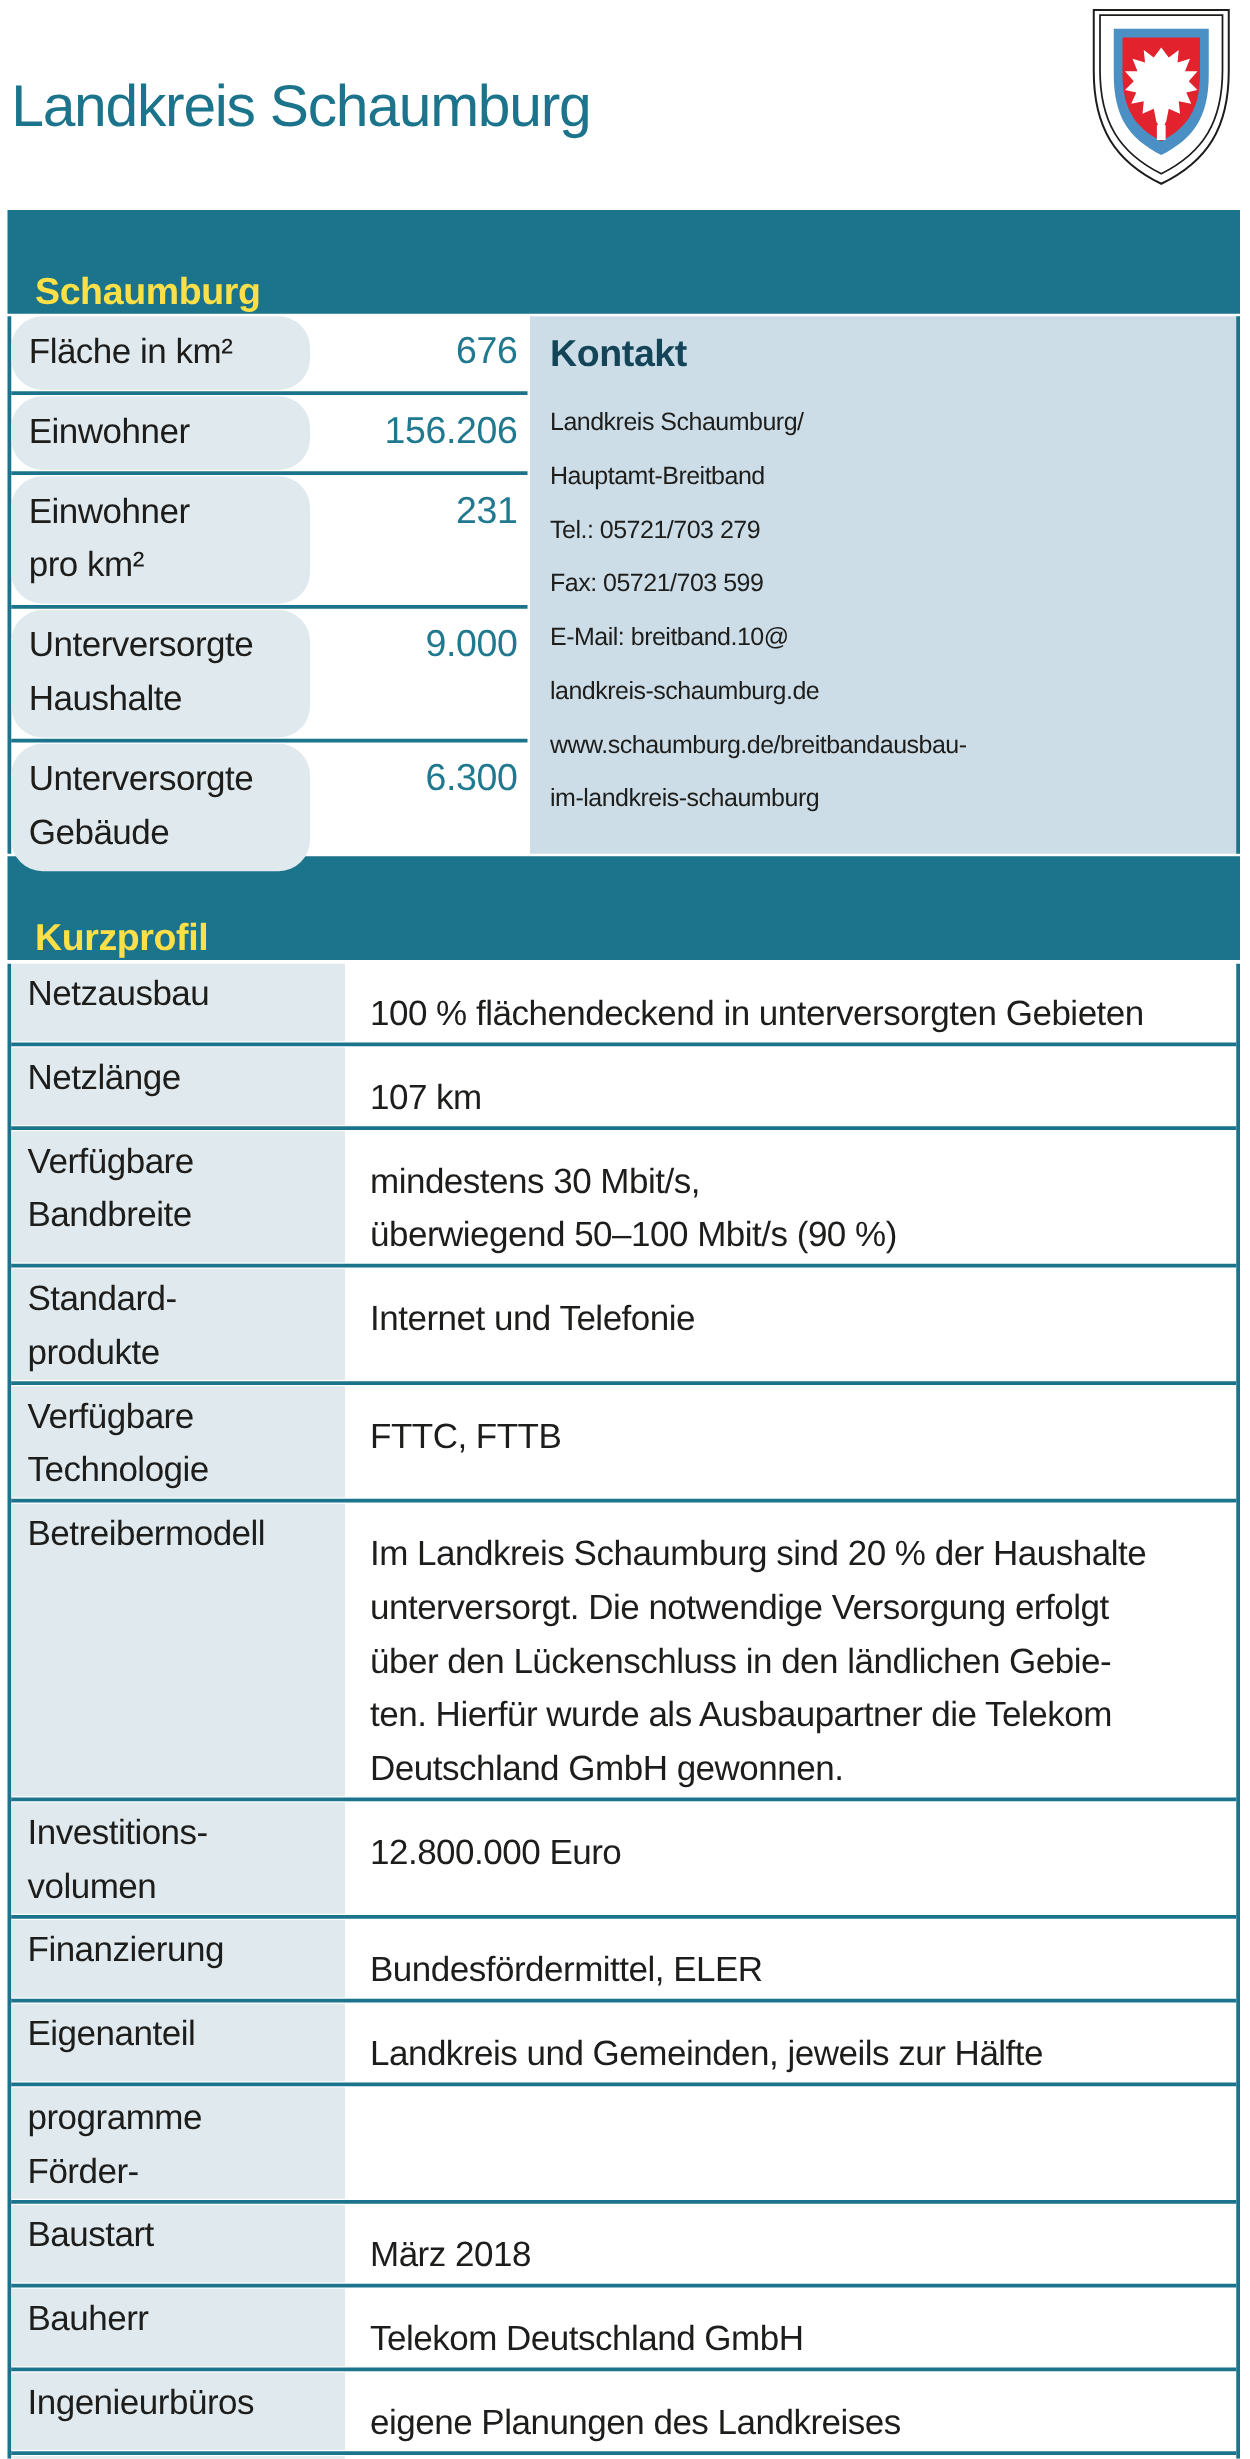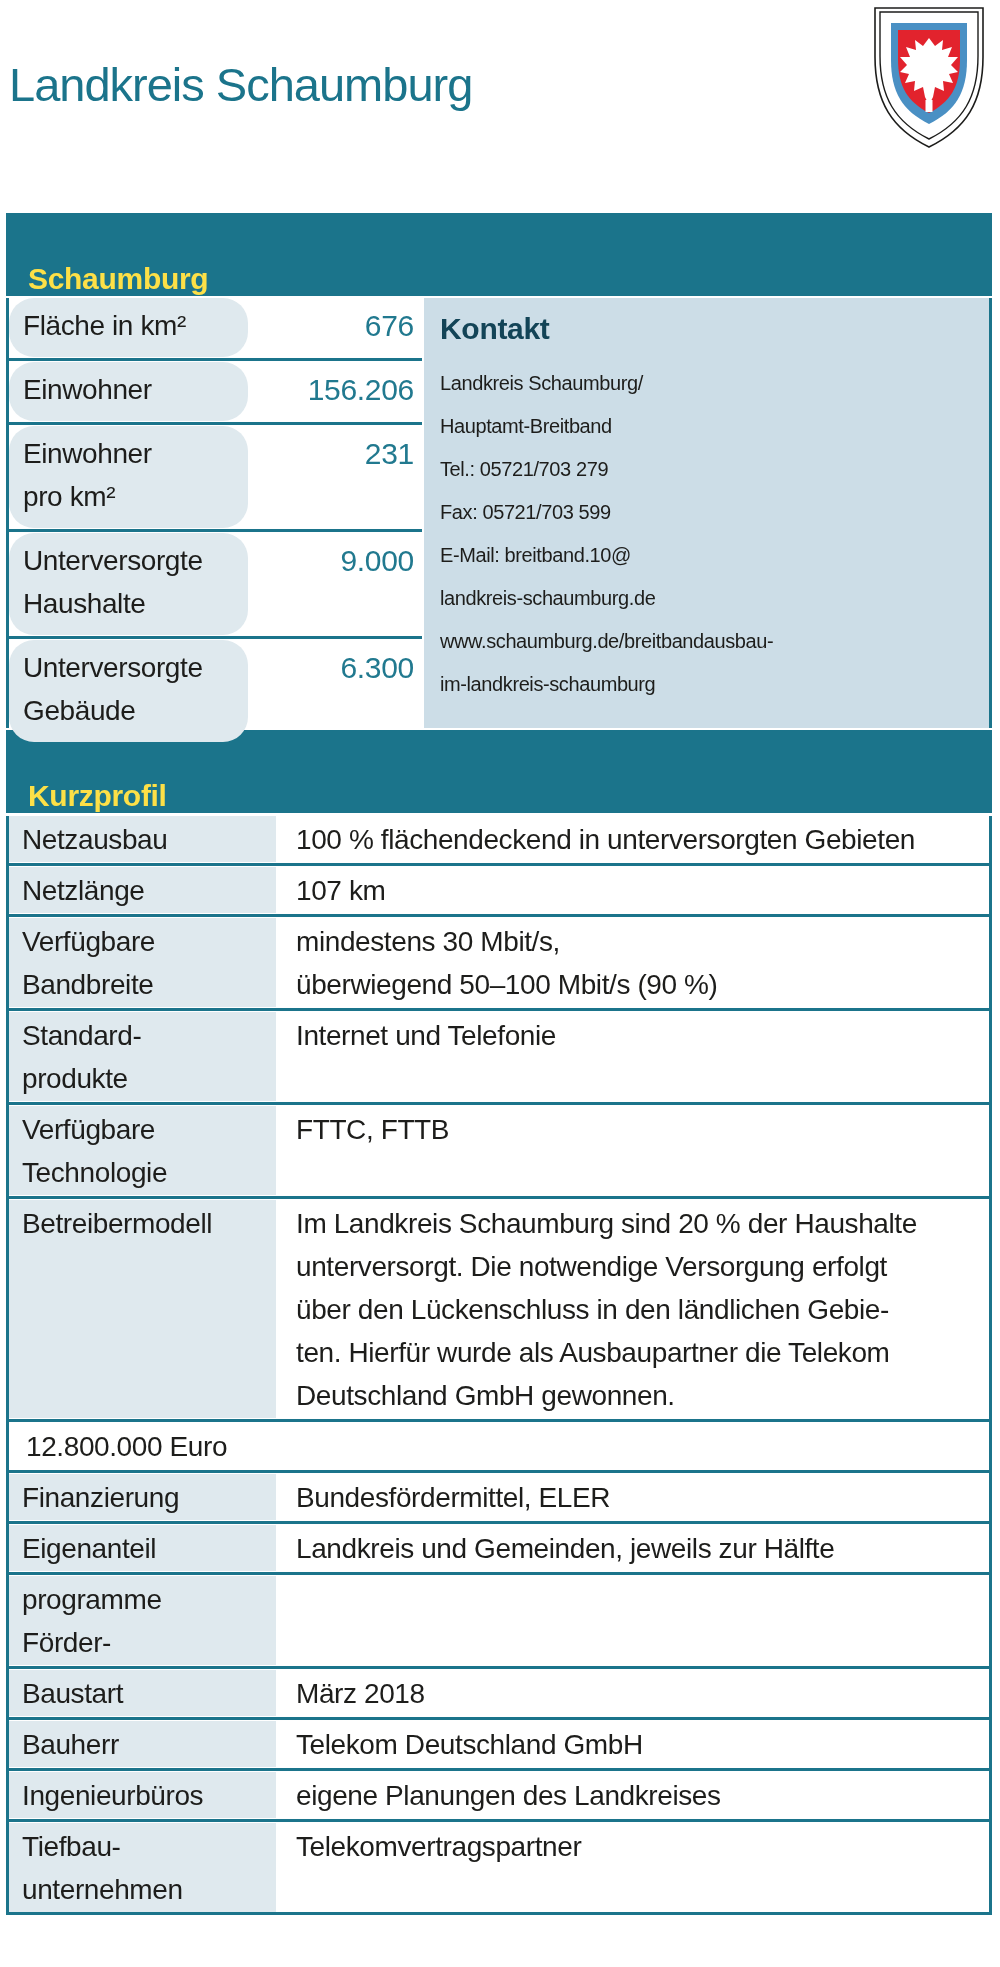--- a/index.html
+++ b/index.html
@@ -11,21 +11,21 @@
     --stat-value:#21798f;
     --shield-blue:#4a90c4;
     --shield-red:#e2232d;
     --shield-outline:#1d1d1b;
   }
   html,body{margin:0;padding:0;background:#fff;}
   body{font-family:"Liberation Sans", sans-serif;color:var(--text);}
   .page{position:relative;width:1000px;height:1967px;background:#fff;overflow:hidden;}
 
   
-  .hdr{position:relative;height:213px;}
+  .hdr{position:relative;height:168px;}
   .hdr h1{
     margin:0;padding:60px 0 0 9px;
     font-size:47px;font-weight:400;letter-spacing:-1px;
     color:var(--accent);line-height:1.05;
   }
   .coa{position:absolute;top:5px;right:12px;width:118px;height:145px;}
 
   
   .band{
     height:83px;margin:0 8px 0 6px;
@@ -70,21 +70,21 @@
     box-sizing:border-box;
   }
   .krow{display:flex;align-items:stretch;}
   .krow .lbl{
     width:267px;box-sizing:border-box;background:var(--label-bg);
     padding:2px 8px 1px 13px;margin-right:3px;
     font-size:28px;line-height:43px;letter-spacing:-0.4px;
   }
   .krow .val{
     flex:1;padding:2px 8px 1px 17px;
-    font-size:28px;line-height:43px;letter-spacing:-0.4px;
+    font-size:28px;line-height:43px;letter-spacing:-0.4px;margin-top:16px;
   }
 </style>
 </head>
 <body>
 
 <div class="page">
 
   <div class="hdr">
     <h1>Landkreis Schaumburg</h1>
     <svg class="coa" viewBox="0 0 118 145" aria-hidden="true">
@@ -224,20 +224,24 @@
         <div>Im Landkreis Schaumburg sind 20 % der Haushalte</div>
         <div>unterversorgt. Die notwendige Versorgung erfolgt</div>
         <div>über den Lückenschluss in den ländlichen Gebie-</div>
         <div>ten. Hierfür wurde als Ausbaupartner die Telekom</div>
         <div>Deutschland GmbH gewonnen.</div>
       </div>
     </div>
     <div class="sep"></div>
 
     <div class="krow">
+      <div class="lbl">
+        <div>Investitions-</div>
+        <div>volumen</div>
+      </div>
       <div class="val">
         <div>12.800.000 Euro</div>
       </div>
     </div>
     <div class="sep"></div>
 
     <div class="krow">
       <div class="lbl">
         <div>Finanzierung</div>
       </div>

